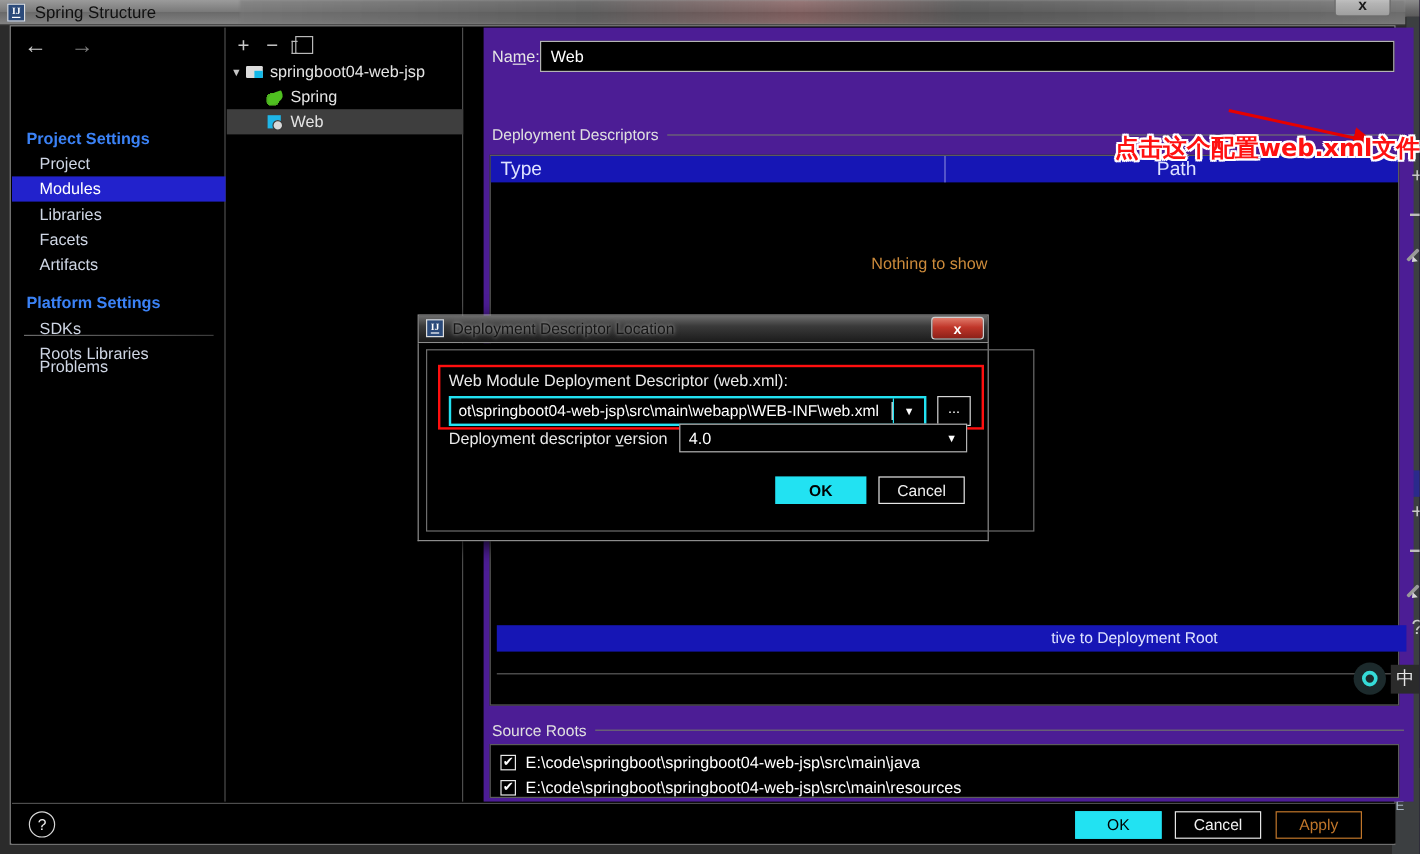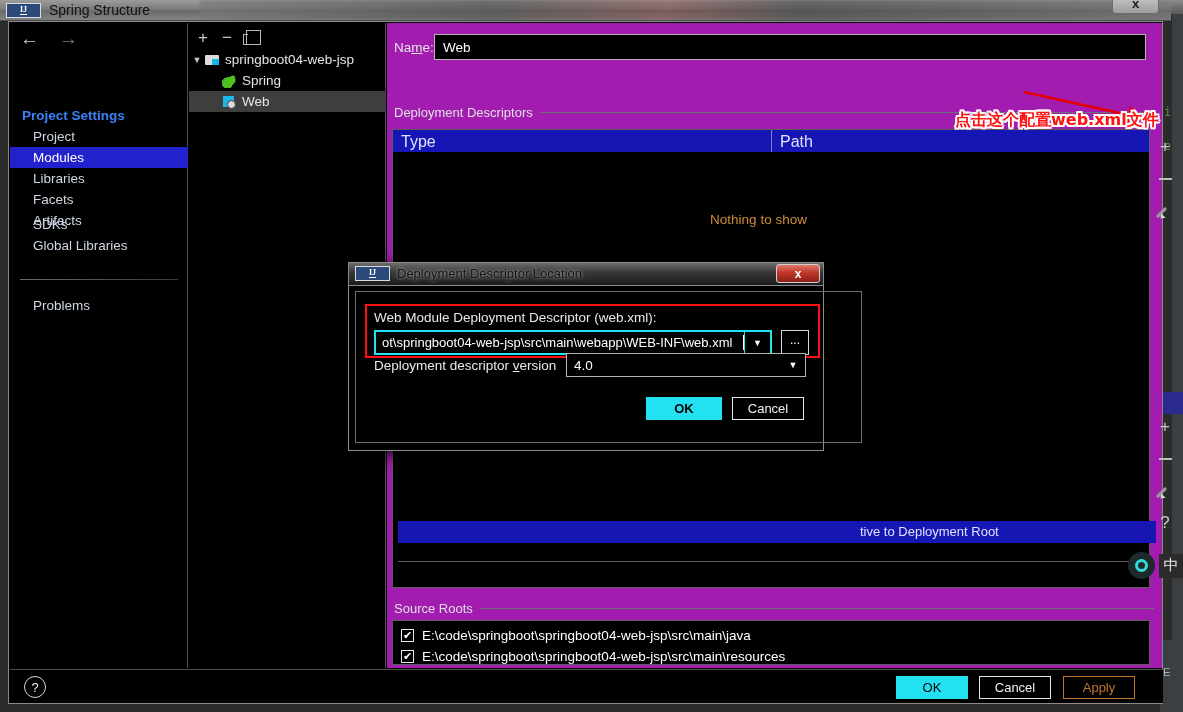--- a/index.html
+++ b/index.html
@@ -26,21 +26,21 @@
 
   
   #ps-window{position:absolute;left:0;top:0;width:1171px;height:712px;}
   #ps-titlebar{position:absolute;left:0;top:0;width:1171px;height:20px;
     background:linear-gradient(#9b9b9b,#7a7a7a 48%,#6a6a6a 52%,#828282);
     border-bottom:1px solid #4a4a4a;overflow:hidden;}
   #ps-titlebar .blurstrip{position:absolute;left:200px;top:0;width:971px;height:20px;
     background:
       linear-gradient(90deg,rgba(120,120,120,.55),rgba(80,80,80,.6) 30%,rgba(150,60,60,.35) 48%,rgba(70,70,70,.6) 62%,rgba(110,110,110,.5));
     filter:blur(1px);}
-  .ij-logo{width:35px;height:15px;background:#2b4a7a;border:1px solid #dcdcdc;
+  .ij-logo{width:15px;height:15px;background:#2b4a7a;border:1px solid #dcdcdc;
     display:inline-flex;align-items:center;justify-content:center;
     font-size:8px;font-weight:bold;color:#fff;font-family:"Liberation Serif",serif;
     line-height:1;box-sizing:border-box;}
   .ij-logo i{font-style:normal;border-bottom:1.5px solid #fff;padding:0 0 0 0;}
   #ps-titlebar .tb-inner{position:absolute;left:6px;top:2px;display:flex;align-items:center;gap:8px;}
   #ps-titlebar .tb-title{font-size:14px;color:#101010;font-family:"Liberation Sans",sans-serif;}
   #ps-close{position:absolute;right:12px;top:-8px;width:47px;height:22px;
     background:linear-gradient(#d8d8d8,#b4b4b4 50%,#9e9e9e);
     border:1px solid #6d6d6d;border-radius:0 0 4px 4px;
     display:flex;align-items:flex-end;justify-content:center;padding-bottom:2px;
@@ -77,38 +77,38 @@
   .folder-ico::after{content:"";position:absolute;left:7px;top:5px;width:7px;height:6px;background:#12b8e8;}
   .leaf-ico{width:15px;height:14px;margin:0 5px 0 0;position:relative;flex:0 0 auto;}
   .spring-ico{background:radial-gradient(circle at 35% 65%,#4caf1f 0 42%,transparent 43%);}
   .spring-ico::before{content:"";position:absolute;left:1px;top:3px;width:13px;height:9px;
     background:#4fc020;border-radius:60% 10% 60% 10%;transform:rotate(-18deg);}
   .web-ico::before{content:"";position:absolute;left:1px;top:1px;width:11px;height:11px;background:#1fb6e8;}
   .web-ico::after{content:"";position:absolute;left:5px;top:5px;width:9px;height:9px;
     border-radius:50%;background:#d9d9d9;border:1px solid #3a3a3a;box-sizing:border-box;}
 
   
-  #content{position:absolute;left:378px;top:1px;width:775px;height:645px;background:#a21caf;box-sizing:border-box;}
+  #content{position:absolute;left:394px;top:1px;width:775px;height:645px;background:#4c1d95;box-sizing:border-box;}
   #name-row{position:absolute;left:7px;top:11px;display:flex;align-items:center;}
   #name-label{font-size:13.5px;color:#e6e6e6;width:40px;}
   #name-label u{text-decoration:underline;}
   #name-field{width:712px;height:26px;background:#000;border:1px solid #b4b4b4;
     color:#ffffff;font-size:13.5px;padding:0 8px;box-sizing:border-box;
     display:flex;align-items:center;}
 
   .sec-header{position:absolute;display:flex;align-items:center;gap:7px;width:760px;justify-content:flex-end;}
   .sec-header .lbl{font-size:13px;color:#e0e0e0;white-space:nowrap;}
   .sec-header .rule{flex:1;height:1px;background:#6f6f6f;}
 
   
   #dd-box{position:absolute;left:5px;top:106px;width:758px;height:459px;
     border:1px solid #5c5c5c;box-sizing:border-box;background:#000;}
   #dd-head{display:flex;height:22px;background:#1616b5;color:#dfe3ff;font-size:16px;}
   #dd-head .c1{width:379px;padding:3px 0 0 8px;box-sizing:border-box;border-right:1px solid #7e7ed8;}
-  #dd-head .c2{flex:1;padding:3px 0 0 8px;box-sizing:border-box;}
+  #dd-head .c2{flex:1;padding:3px 0 0 8px;box-sizing:border-box;text-align:center;}
   #dd-empty{position:absolute;left:0;top:82px;width:731px;text-align:center;
     color:#cd8b3b;font-size:13.5px;}
 
   
   #dr-box{position:absolute;left:5px;top:391px;width:758px;height:174px;box-sizing:border-box;}
   #dr-head{position:absolute;left:0;top:0;width:758px;height:22px;background:#1616b5;
     color:#dfe3ff;font-size:13px;}
   #dr-head span{position:absolute;left:462px;top:3px;text-align:right;}
   #dr-row{position:absolute;left:0;top:22px;width:753px;height:18px;border-bottom:1px solid #5c5c5c;}
 
@@ -139,21 +139,21 @@
     border:1.4px solid #d6d6d6;display:flex;align-items:center;justify-content:center;
     font-size:13px;color:#ededed;box-sizing:border-box;}
   .fbtn{position:absolute;top:6px;height:23px;display:flex;align-items:center;justify-content:center;
     font-size:13px;box-sizing:border-box;}
   #btn-ok{right:195px;width:72px;background:#22e2f2;color:#000000;border:1px solid #22e2f2;}
   #btn-cancel{right:112px;width:72px;background:#000;color:#f0f0f0;border:1px solid #e6e6e6;}
   #btn-apply{right:28px;width:72px;background:#000;color:#c0762a;border:1px solid #c0762a;}
 
   
   #annot-arrow{position:absolute;left:1020px;top:88px;width:140px;height:40px;}
-  #annot-text{position:absolute;left:912px;top:110px;font-size:16px;font-weight:bold;
+  #annot-text{position:absolute;left:886px;top:110px;font-size:20px;font-weight:bold;
     color:#ff1111;font-family:"DejaVu Sans",sans-serif;white-space:nowrap;
     text-shadow:
       -1.6px -1.6px 0 #fff, 1.6px -1.6px 0 #fff, -1.6px 1.6px 0 #fff, 1.6px 1.6px 0 #fff,
       0 -2px 0 #fff, 0 2px 0 #fff, -2px 0 0 #fff, 2px 0 0 #fff; padding-left: 43px;}
 
   
   #dlg{position:absolute;left:348px;top:262px;width:476px;height:189px;
     box-shadow:0 4px 14px rgba(0,0,0,.85);}
   #dlg-title{position:absolute;left:0;top:0;width:476px;height:24px;
     background:linear-gradient(#6d6d6d,#3a3a3a 40%,#1b1b1b);
@@ -249,22 +249,23 @@
       <div class="side-group" style="top:54px;">
         <div class="group-title">Project Settings</div>
         <div class="side-item">Project</div>
         <div class="side-item sel">Modules</div>
         <div class="side-item">Libraries</div>
         <div class="side-item">Facets</div>
         <div class="side-item">Artifacts</div>
       </div>
 
       <div class="side-group" style="top:191px;">
+        <div class="group-title">Platform Settings</div>
         <div class="side-item">SDKs</div>
-        <div class="side-item">Global Libraries</div>
+        <div class="side-item">Roots Libraries</div>
       </div>
 
       <div id="side-sep"></div>
       <div class="side-group" style="top:272px;">
         <div class="side-item">Problems</div>
       </div>
     </div>
 
     <div id="tree-panel">
       <div id="tree-toolbar">

